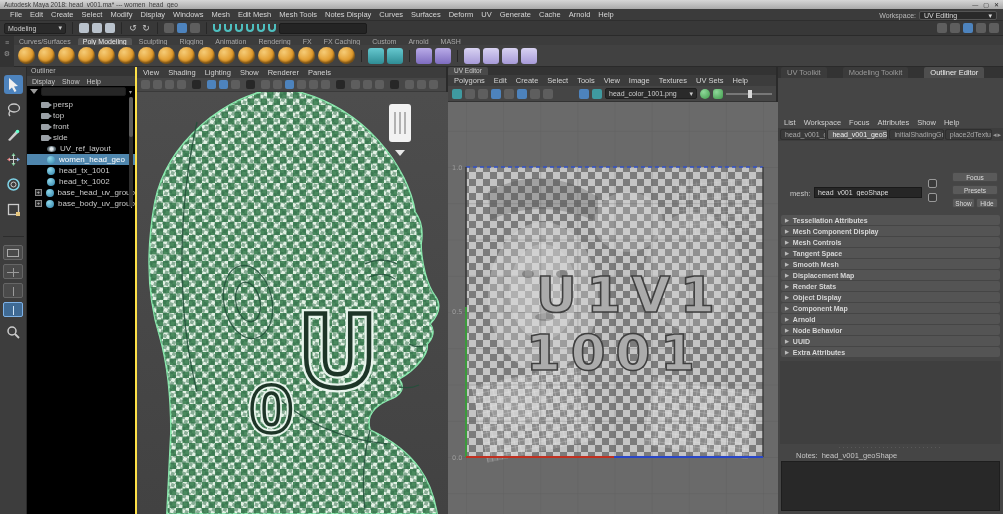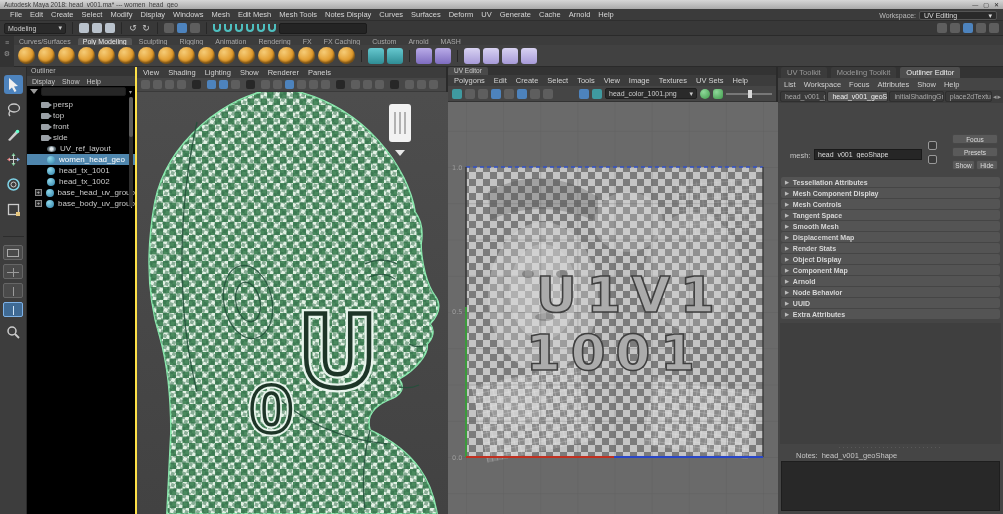--- a/index.html
+++ b/index.html
@@ -86,24 +86,24 @@
   #uvpanel .ptab { height:8px; background:#333; display:flex;}
   #uvpanel .ptab span { background:#4a4a4a; color:#ccc; font-size:6.5px; padding:0 6px; border-radius:2px 2px 0 0;}
   #uvtoolbar { height:16px; display:flex; gap:3px; align-items:center; padding:0 4px; background:#454545; border-bottom:1px solid #333; font-size:7px;}
   #uvtoolbar .dd { background:#2a2a2a; border:1px solid #1f1f1f; border-radius:2px; height:11px; width:92px; color:#ccc; display:flex; align-items:center; justify-content:space-between; padding:0 3px; white-space:nowrap; overflow:hidden;}
   #uvtoolbar .grow { flex:1; }
   .roundg { width:10px; height:10px; border-radius:50%; background:radial-gradient(circle at 35% 30%, #8fd89a, #3f9a4a); flex:none;}
   .slider { width:46px; height:2px; background:#777; position:relative; flex:none;}
   .slider i { position:absolute; left:22px; top:-3px; width:4px; height:8px; background:#d8d8d8;}
 
   #aepanel { position:absolute; left:778px; top:67px; width:225px; height:447px; background:#454545; display:flex; flex-direction:column; font-size:7.5px;}
-  #ae-docktabs { height:11px; background:#333; display:flex; gap:4px; align-items:flex-end; padding:1px 3px 0;}
+  #ae-docktabs { height:11px; background:#333; display:flex; gap:16px; align-items:flex-end; padding:1px 3px 0;}
   #ae-docktabs .tab { padding:1px 6px; color:#999; background:#3b3b3b; border-radius:2px 2px 0 0; white-space:nowrap;}
   #ae-docktabs .tab.active { background:#4e4e4e; color:#eee; }
-  #ae-menus { height:12px; display:flex; gap:8px; align-items:center; padding:0 6px; color:#d0d0d0; background:#454545;}
+  #ae-menus { height:12px; display:flex; gap:8px; align-items:center; padding:0 6px; color:#d0d0d0; background:#454545;margin-top:38px;}
   #ae-nodetabs { height:13px; display:flex; gap:1px; align-items:center; padding:0 2px; background:#3d3d3d;}
   #ae-nodetabs .tab { padding:1px 4px; font-size:7px; color:#aaa; background:#3a3a3a; border:1px solid #2f2f2f; border-radius:2px; white-space:nowrap; overflow:hidden; max-width:64px;}
   #ae-nodetabs .tab.active { background:#5a5a5a; color:#eee; }
   #ae-nodetabs .arr { color:#999; font-size:7px; }
   #ae-namerow { height:42px; position:relative; padding:6px 4px 0 8px;margin-top:28px; }
   #ae-namerow .lbl { position:absolute; left:12px; top:20px; color:#c6c6c6;}
   #ae-namerow .field { position:absolute; left:36px; top:18px; width:108px; height:11px; background:#262626; border:1px solid #191919; color:#ddd; font-size:7px; padding:0 3px;}
   #ae-namerow .chk { position:absolute; left:150px; width:9px; height:9px; border:1px solid #999; border-radius:2px; background:#3a3a3a;}
   .aebtn { position:absolute; background:#5a5a5a; border:1px solid #474747; border-radius:2px; color:#ddd; font-size:6.5px; text-align:center; line-height:9px; height:10px;}
   #ae-sections { padding:3px 2px; }

